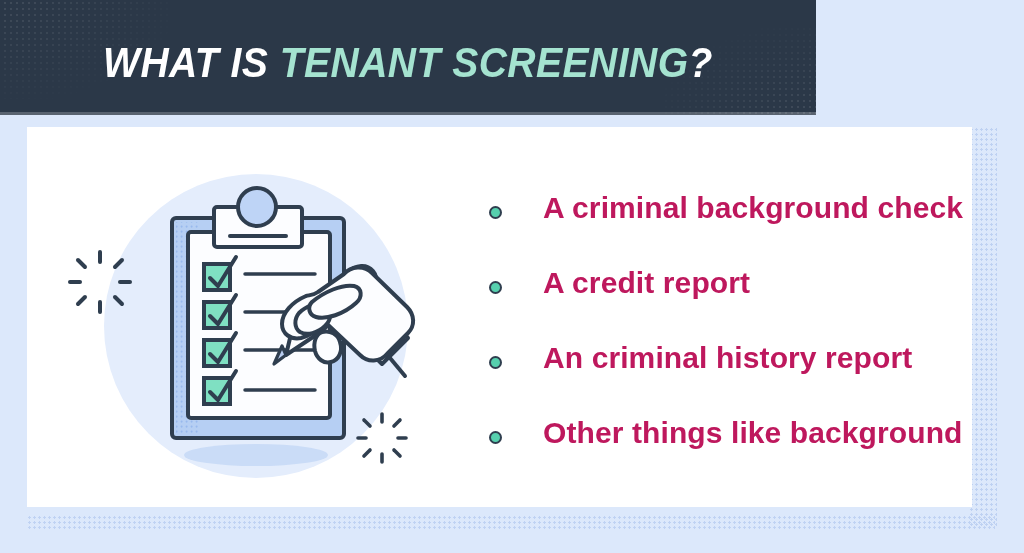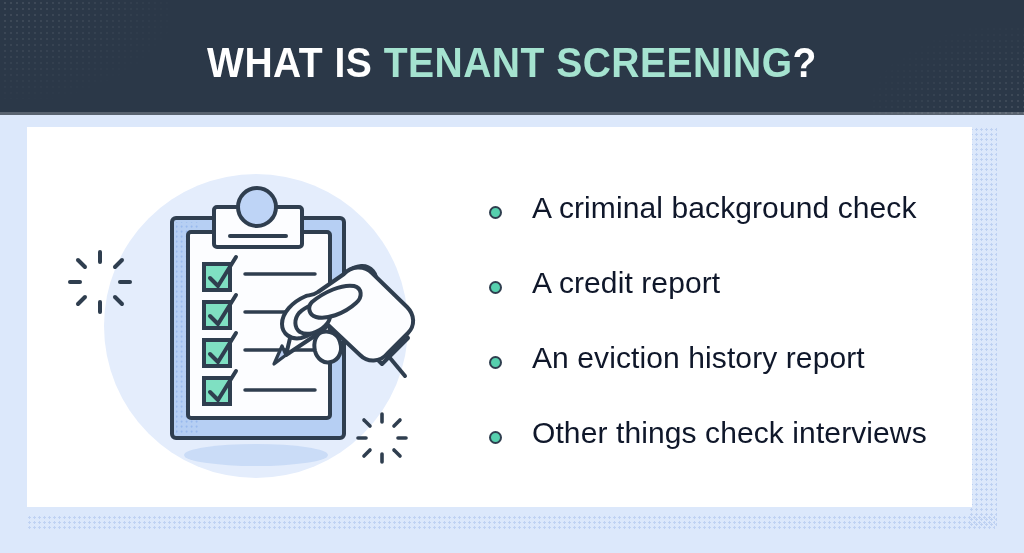--- a/index.html
+++ b/index.html
@@ -17,24 +17,25 @@
     height: 553px;
     overflow: hidden;
     background: #dce8fb;
   }
 
   
   .header-bar {
     position: absolute;
     left: 0;
     top: 0;
-    width: 1024px;
+    width: 816px;
     height: 115px;
     background: #2b3848;
     overflow: hidden;
+    font-style: italic;
   }
   .header-bar::after {
     content: "";
     position: absolute;
     left: 0; right: 0; bottom: 0;
     height: 3px;
     background: rgba(255,255,255,0.22);
   }
   
   .halftone {
@@ -139,27 +140,28 @@
     flex: 0 0 auto;
     width: 13px;
     height: 13px;
     border-radius: 50%;
     background: #56d0ae;
     border: 2.5px solid #2f3e4f;
     box-sizing: border-box;
     margin-top: 16px;
   }
   .bullet-text {
-    margin-left: 30px;
+    margin-left: 41px;
     font-family: "Liberation Sans", sans-serif;
     font-size: 30px;
     line-height: 36px;
-    color: #0f172a;
+    color: #be185d;
     letter-spacing: 0.1px;
     white-space: nowrap;
+    font-weight: bold;
   }
 </style>
 </head>
 <body>
 
 <div id="infographic">
 
   <div class="header-bar">
     <div class="halftone tl"></div>
     <div class="halftone br"></div>
@@ -278,23 +280,23 @@
       <span class="bullet-text">A criminal background check</span>
     </div>
 
     <div class="bullet-row">
       <span class="bullet-dot"></span>
       <span class="bullet-text">A credit report</span>
     </div>
 
     <div class="bullet-row">
       <span class="bullet-dot"></span>
-      <span class="bullet-text">An eviction history report</span>
+      <span class="bullet-text">An criminal history report</span>
     </div>
 
     <div class="bullet-row">
       <span class="bullet-dot"></span>
-      <span class="bullet-text">Other things check interviews</span>
+      <span class="bullet-text">Other things like background</span>
     </div>
 
   </div>
 
 </div>
 
 </body></html>

